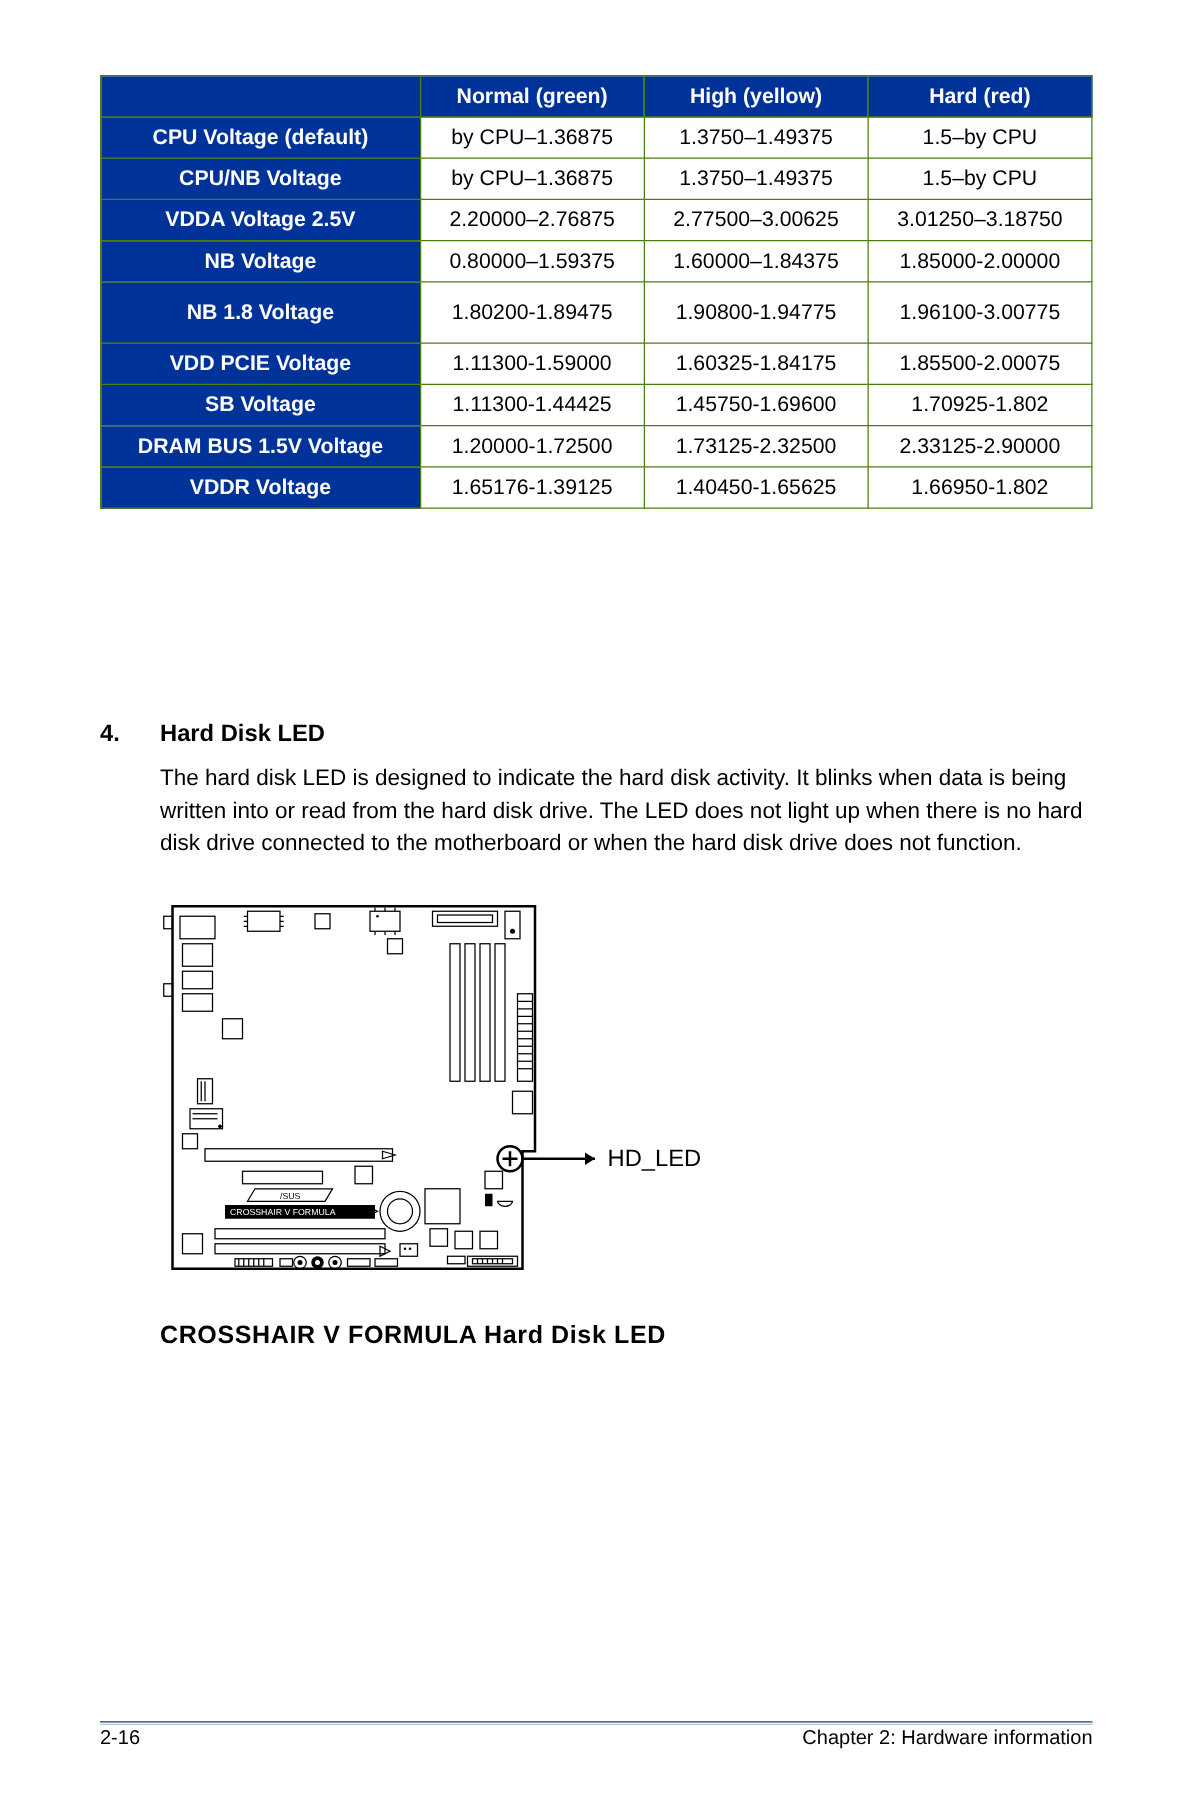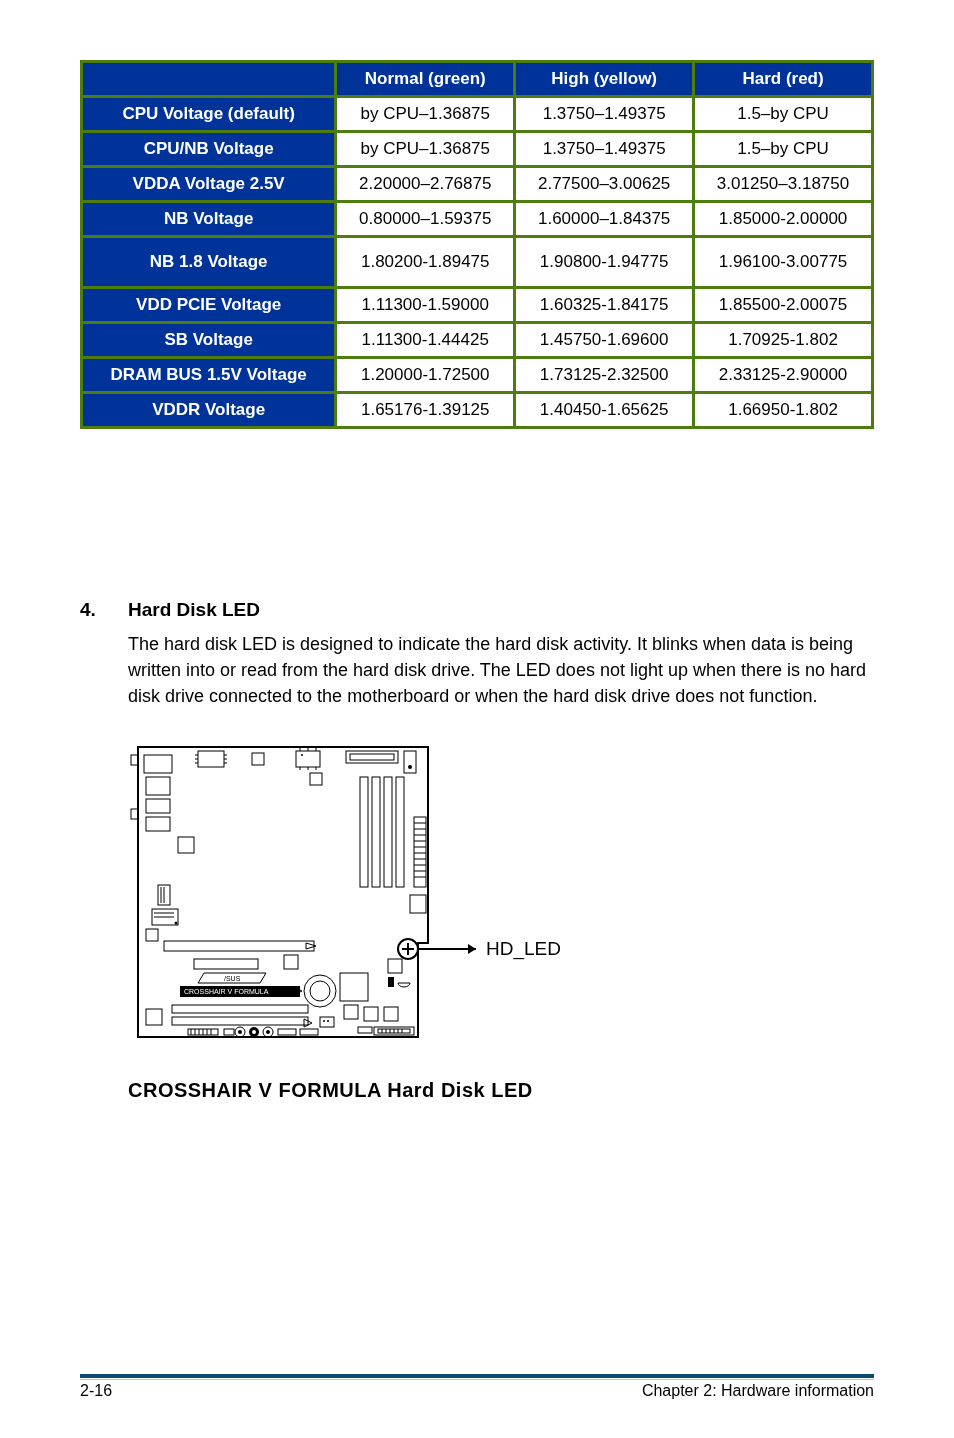--- a/index.html
+++ b/index.html
@@ -1,31 +1,31 @@
 <!DOCTYPE html>
 <html><head>
 <meta charset="utf-8">
 <style>
   * { box-sizing: border-box; margin: 0; padding: 0; }
   html, body { width: 954px; height: 1438px; font-family: Arial, Helvetica, sans-serif; background: #fff; color: #000; }
   .page { width: 954px; height: 1438px; position: relative; padding: 60px 80px 40px 80px; }
   table.voltage { width: 100%; border-collapse: collapse; font-size: 17px; }
-  table.voltage th, table.voltage td { border: 3px solid #4d7c0f; padding: 6px 8px; }
+  table.voltage th, table.voltage td { border: 1px solid #4d7c0f; padding: 6px 8px; }
   table.voltage td { text-align: center; vertical-align: middle; }
   table.voltage th { background: #003399; color: #fff; font-weight: bold; text-align: center; }
   table.voltage td.rowhead { background: #003399; color: #fff; font-weight: bold; text-align: center; }
   table.voltage tr.tallrow td { padding-top: 14px; padding-bottom: 14px; }
   .section { margin-top: 170px; }
   .section-row { display: flex; font-size: 19px; font-weight: bold; }
   .section-num { width: 48px; }
   .section-body { font-size: 18px; font-weight: normal; margin-top: 10px; margin-left: 48px; line-height: 1.45; }
   .diagram-wrap { margin-top: 28px; margin-left: 48px; }
   .diagram-svg { display: block; }
   .diagram-caption { font-size: 20px; font-weight: bold; margin-top: 22px; letter-spacing: 0.5px; }
-  .footer { position: absolute; left: 80px; right: 80px; bottom: 38px; display: flex; justify-content: space-between; font-size: 16px; border-top: 4px solid #0c4a6e; padding-top: 4px; }
+  .footer { position: absolute; left: 80px; right: 80px; bottom: 38px; display: flex; justify-content: space-between; font-size: 16px; border-top: 1px solid #0c4a6e; padding-top: 4px; }
   .footer-line2 { position: absolute; left: 80px; right: 80px; bottom: 58px; border-top: 1px solid #b5c2e6; }
 </style>
 </head>
 <body>
 
 <div class="page">
 
   <table class="voltage">
     <thead>
       <tr>

